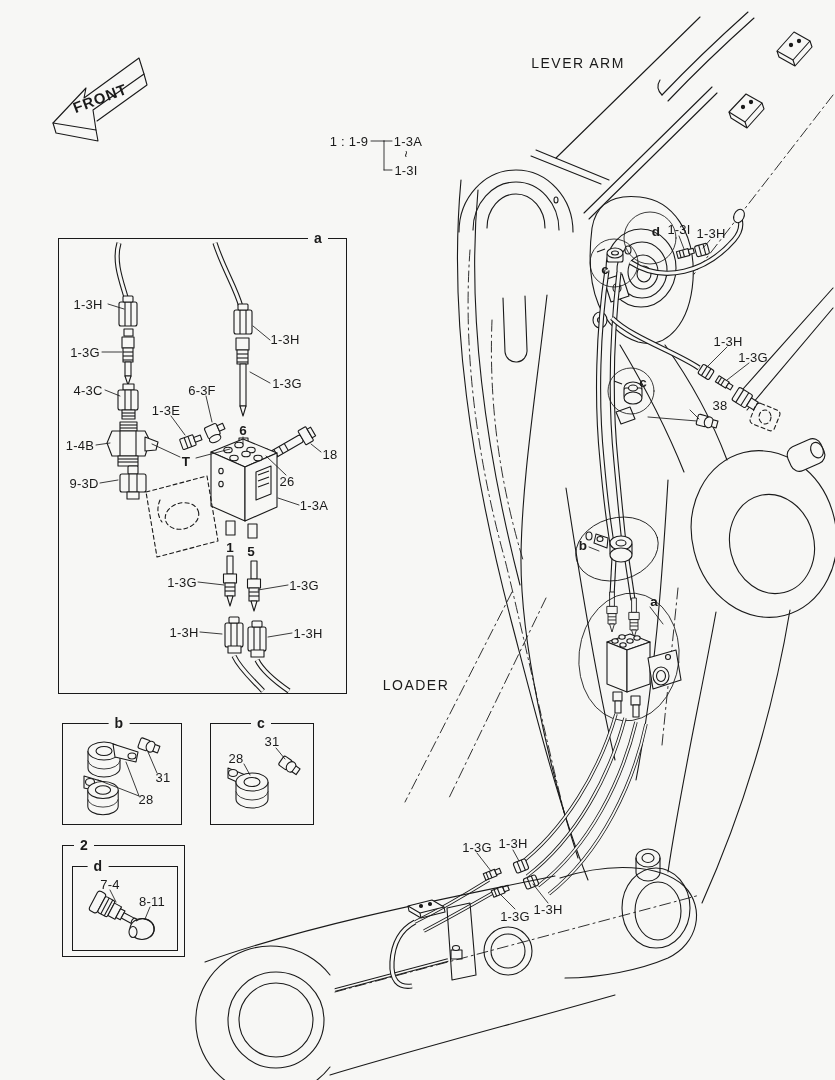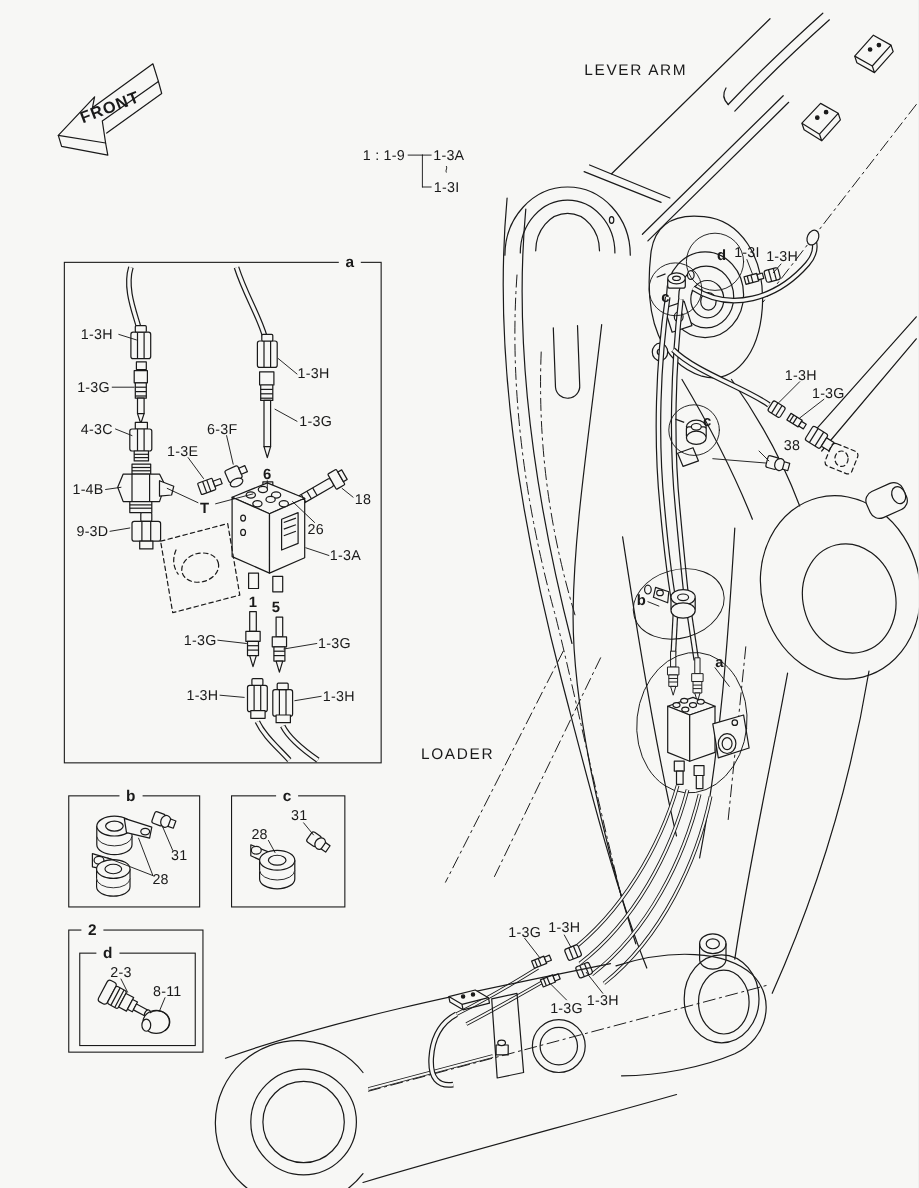--- a/index.html
+++ b/index.html
@@ -533,21 +533,21 @@
 <span class="lbl b" style="left:251px;top:552px">5</span>
 <span class="lbl" style="left:182px;top:582px">1-3G</span>
 <span class="lbl" style="left:304px;top:585px">1-3G</span>
 <span class="lbl" style="left:184px;top:632px">1-3H</span>
 <span class="lbl" style="left:308px;top:633px">1-3H</span>
 
 <span class="lbl" style="left:163px;top:777px">31</span>
 <span class="lbl" style="left:146px;top:799px">28</span>
 <span class="lbl" style="left:272px;top:741px">31</span>
 <span class="lbl" style="left:236px;top:758px">28</span>
-<span class="lbl" style="left:110px;top:884px">2-3</span>
+<span class="lbl" style="left:110px;top:884px">7-4</span>
 <span class="lbl" style="left:152px;top:901px">8-11</span>
 
 <span class="lbl b" style="left:656px;top:232px">d</span>
 <span class="lbl" style="left:679px;top:229px">1-3I</span>
 <span class="lbl" style="left:711px;top:233px">1-3H</span>
 <span class="lbl b" style="left:605px;top:270px">c</span>
 <span class="lbl" style="left:728px;top:341px">1-3H</span>
 <span class="lbl" style="left:753px;top:357px">1-3G</span>
 <span class="lbl b" style="left:643px;top:383px">c</span>
 <span class="lbl" style="left:720px;top:405px">38</span>

